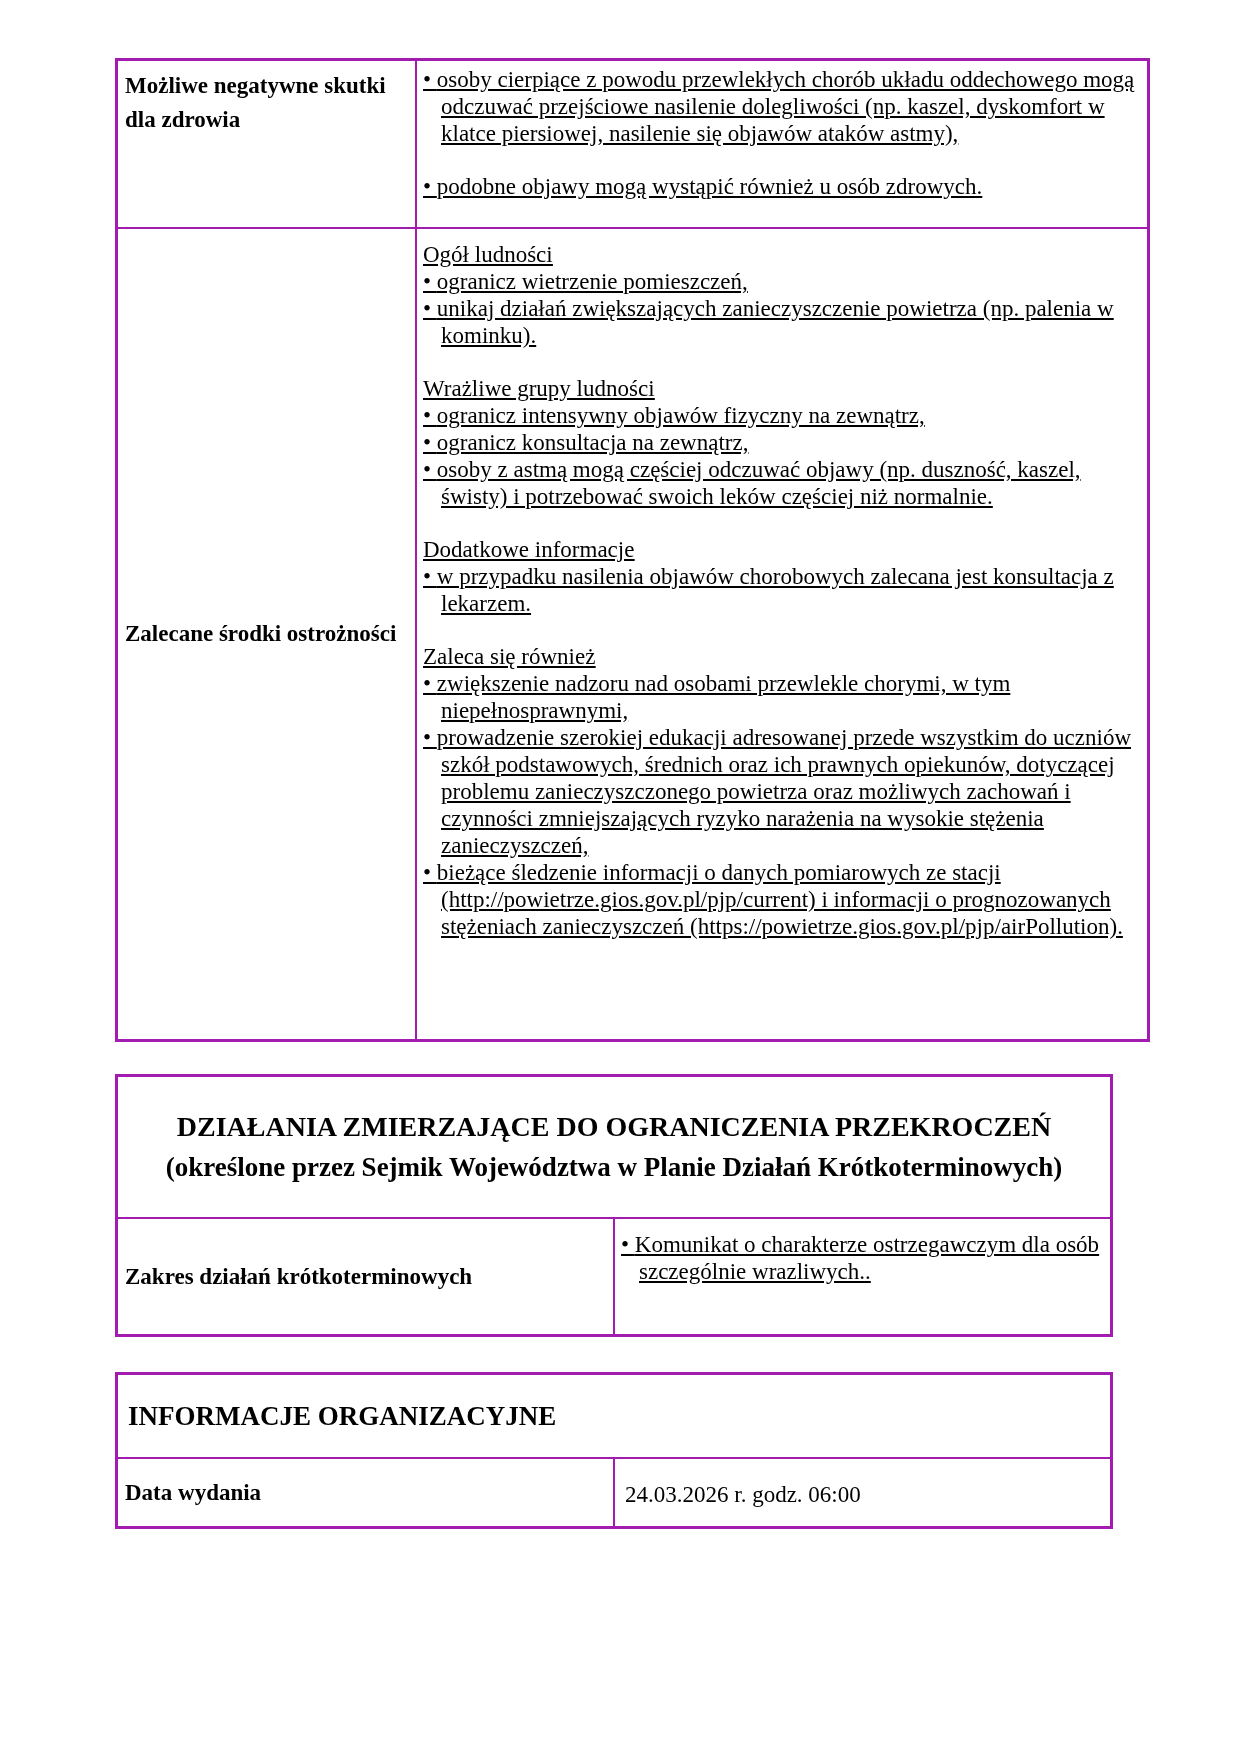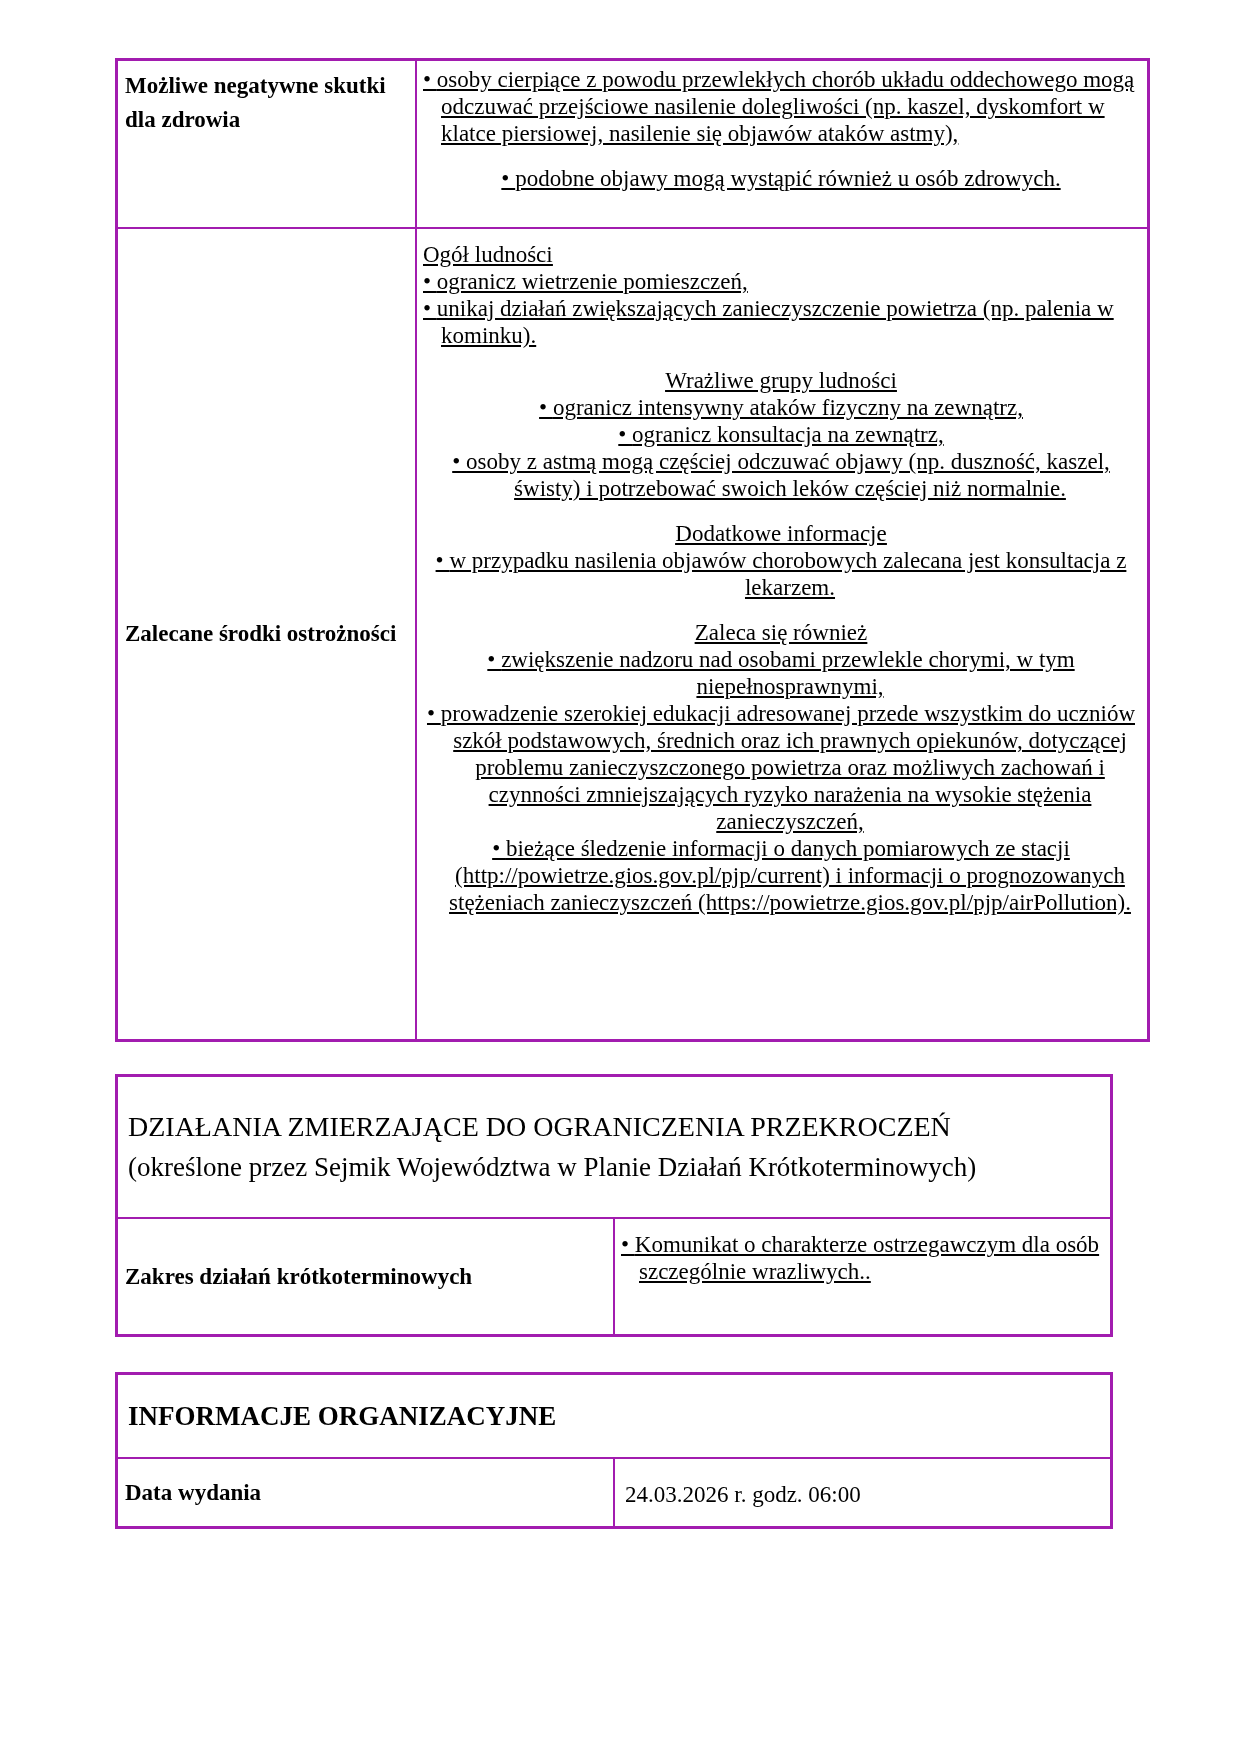--- a/index.html
+++ b/index.html
@@ -49,36 +49,37 @@
     padding: 5px 8px 5px 6px;
     text-decoration: underline;
   }
   .content-cell.pad-more {
     padding-top: 12px;
     padding-bottom: 12px;
   }
   .row-tall   > td { height: 786px; }
   .row-short  > td { height: 150px; }
 
-  .section + .section { margin-top: 18px; text-align: center; }
+  .section + .section { margin-top: 26px; }
   .section-heading {
     text-decoration: underline;
   }
   .bullet {
     padding-left: 18px;
     text-indent: -18px;
   }
   .bullet::before { content: "\2022\00a0"; }
 
   
   .spacer-32 { height: 32px; }
   .spacer-35 { height: 35px; }
   .table-title-cell {
+    text-align: center;
     vertical-align: middle;
-    font-weight: normal;
+    font-weight: bold;
     padding: 14px 10px;
     height: 112px;
   }
   .table-title-line1 {
     font-size: 28px;
     line-height: 40px;
   }
   .table-title-line2 {
     font-size: 27px;
     line-height: 40px;
@@ -127,21 +128,21 @@
       <tr class="row-tall">
         <td class="label-cell label-middle">Zalecane środki ostrożności</td>
         <td class="content-cell pad-more">
             <div class="section">
               <div class="section-heading">Ogół ludności</div>
               <div class="bullet">ogranicz wietrzenie pomieszczeń,</div>
               <div class="bullet">unikaj działań zwiększających zanieczyszczenie powietrza (np. palenia w kominku).</div>
             </div>
             <div class="section">
               <div class="section-heading">Wrażliwe grupy ludności</div>
-              <div class="bullet">ogranicz intensywny ataków fizyczny na zewnątrz,</div>
+              <div class="bullet">ogranicz intensywny objawów fizyczny na zewnątrz,</div>
               <div class="bullet">ogranicz konsultacja na zewnątrz,</div>
               <div class="bullet">osoby z astmą mogą częściej odczuwać objawy (np. duszność, kaszel, świsty) i potrzebować swoich leków częściej niż normalnie.</div>
             </div>
             <div class="section">
               <div class="section-heading">Dodatkowe informacje</div>
               <div class="bullet">w przypadku nasilenia objawów chorobowych zalecana jest konsultacja z lekarzem.</div>
             </div>
             <div class="section">
               <div class="section-heading">Zaleca się również</div>
               <div class="bullet">zwiększenie nadzoru nad osobami przewlekle chorymi, w tym niepełnosprawnymi,</div>

